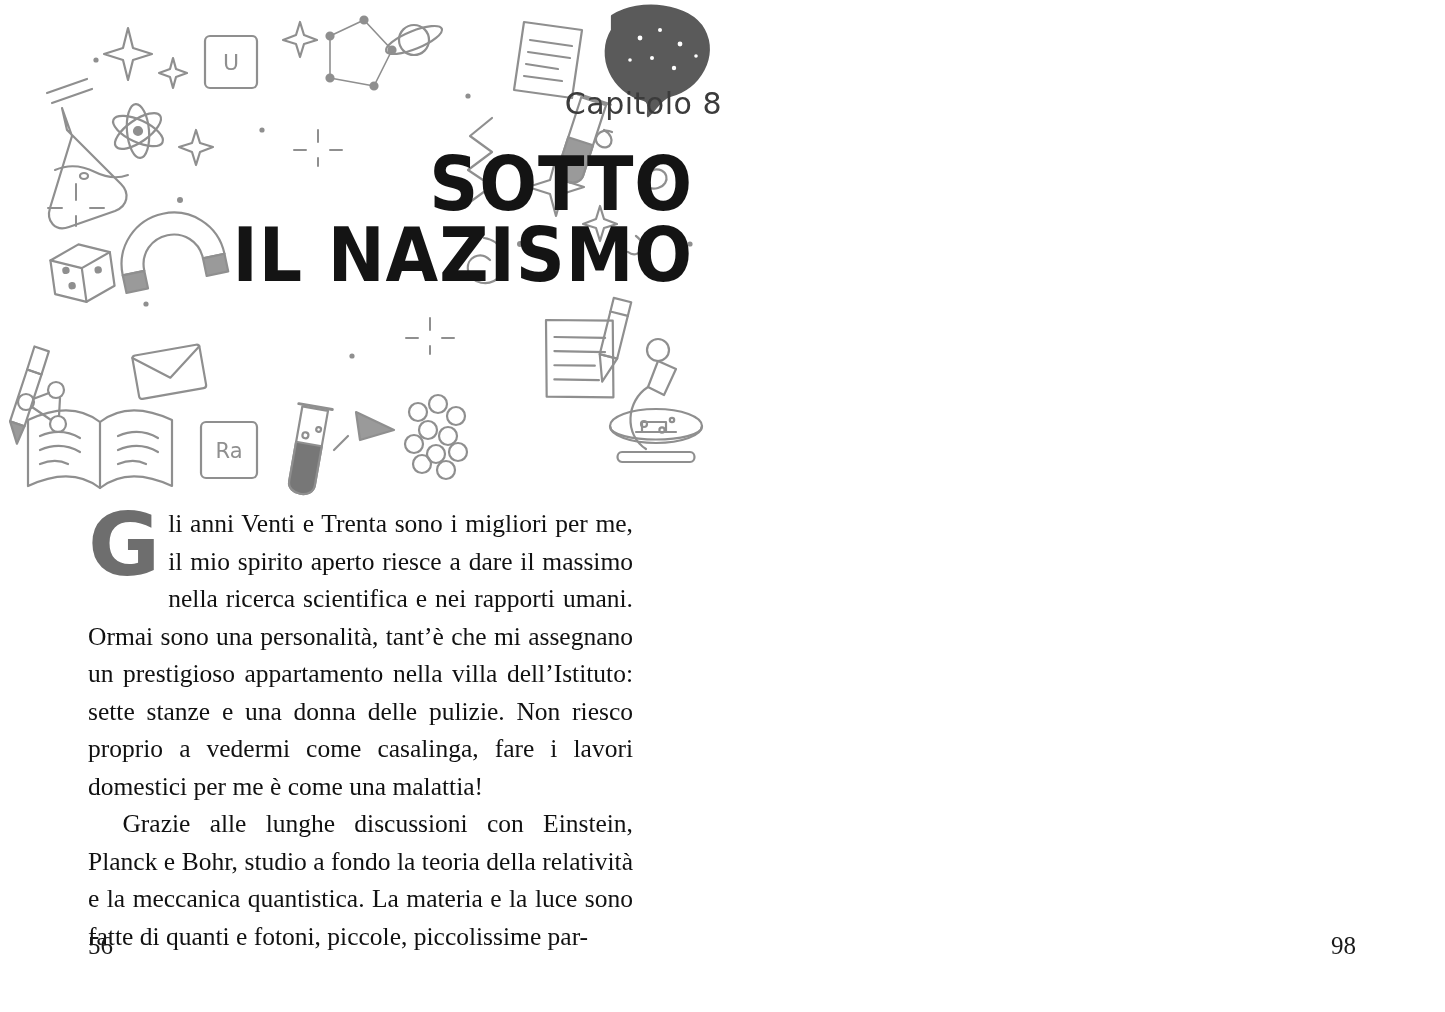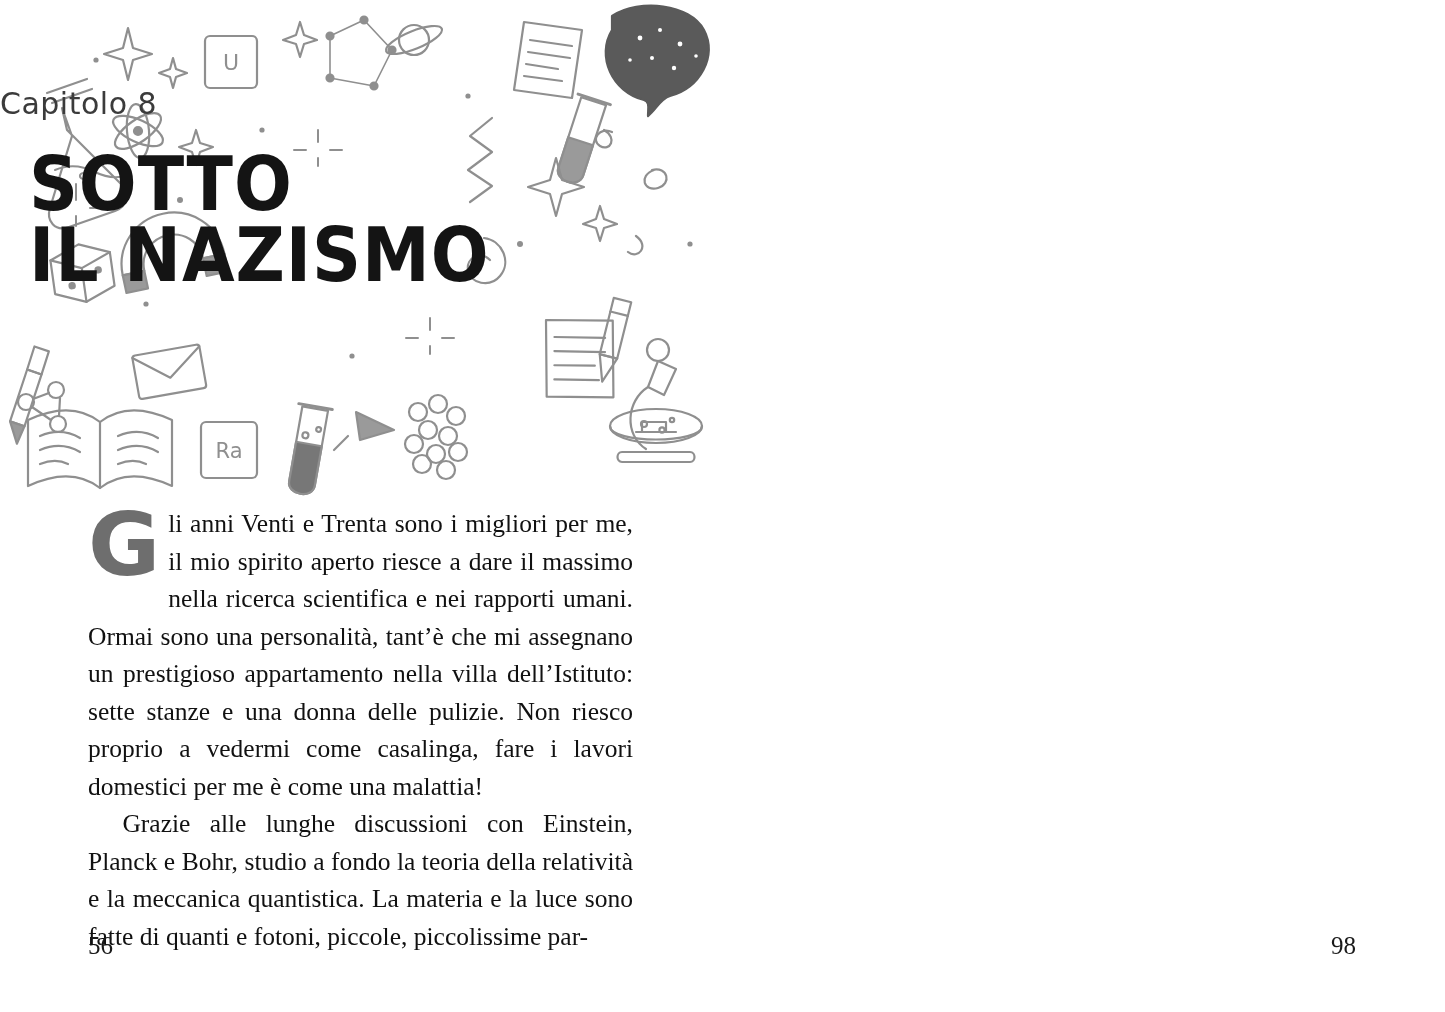--- a/index.html
+++ b/index.html
@@ -39,21 +39,21 @@
     overflow: hidden;
   }
   .doodle-band svg { display: block; }
 
   
   .chapter-head {
     position: absolute;
     left: 0;
     top: 86px;
     width: 722px;
-    text-align: left;
+    text-align: right;
     z-index: 5;
   }
   .chapter-label {
     font-family: "DejaVu Sans", sans-serif;
     font-size: 30px;
     letter-spacing: 0.5px;
     color: #3b3b3b;
     font-weight: 400;
   }
   .chapter-title {

